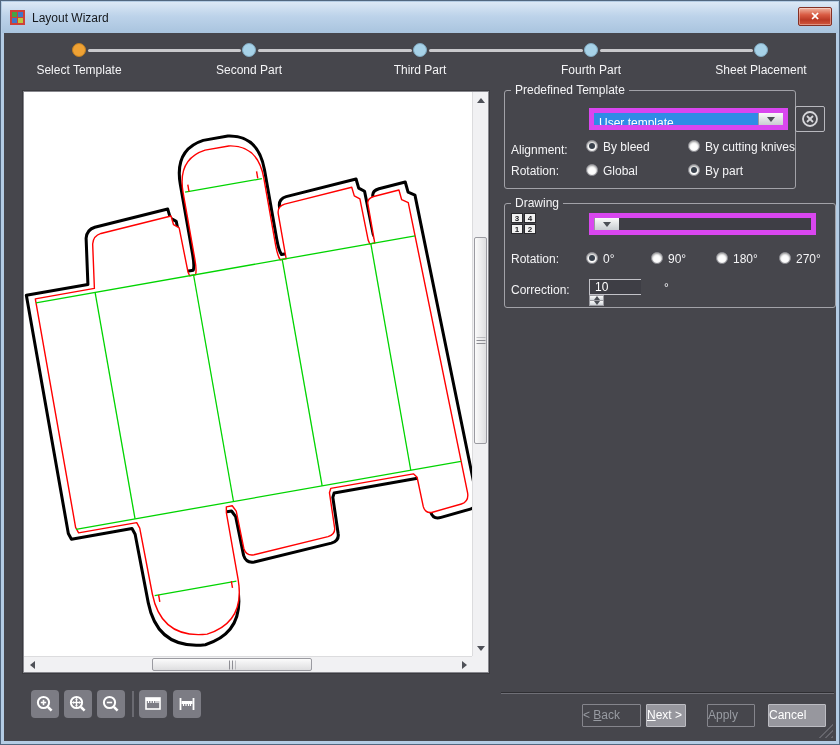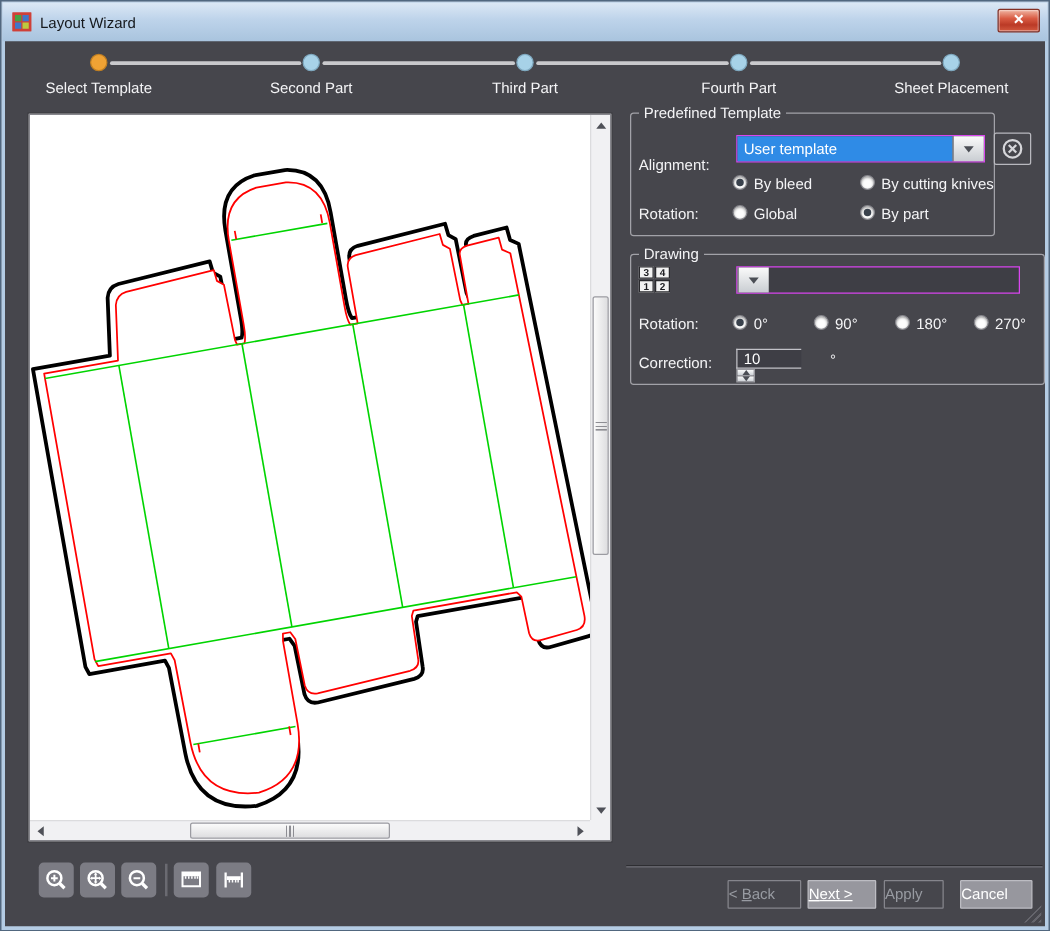--- a/index.html
+++ b/index.html
@@ -46,21 +46,21 @@
     background:repeating-linear-gradient(90deg,#8d8d93 0 1px,transparent 1px 3px);}
   .sb-corner{position:absolute;right:0;bottom:0;width:16px;height:16px;background:#f1f1f3;}
   
   .tool-btn{position:absolute;top:689px;width:28px;height:28px;border-radius:4px;background:#7c7c84;
     display:flex;align-items:center;justify-content:center;}
   .tool-sep{position:absolute;top:690px;width:2px;height:26px;background:#6a6a71;}
   
   fieldset{position:absolute;border:1px solid #a2a2a8;border-radius:3px;margin:0;padding:0;}
   legend{color:#f4f4f6;font-size:12px;padding:0 4px;margin-left:6px;}
   .lbl{position:absolute;color:#f4f4f6;font-size:12px;white-space:nowrap;}
-  .combo{position:absolute;height:22px;border:1px solid #d946ef;background:#3e3e45;display:flex;}
+  .combo{position:absolute;height:22px;border:5px solid #d946ef;background:#3e3e45;display:flex;}
   .combo .val{flex:1;color:#ffffff;font-size:12px;padding:3px 5px;overflow:hidden;white-space:nowrap;}
   .combo .val.selected{background:#2f8be6;}
   .combo .dd{width:25px;border-left:1px solid #9a9aa0;background:linear-gradient(#fafafa,#c9cdd2);
     display:flex;align-items:center;justify-content:center;}
   .dd .tri.down{border-top-color:#4b4e55;}
   .radio{position:absolute;width:12px;height:12px;border-radius:50%;background:#fdfdfd;border:1px solid #85858b;
     box-shadow:inset 0 1px 2px rgba(0,0,0,.4);}
   .radio.checked::after{content:'';position:absolute;left:2px;top:2px;width:6px;height:6px;border-radius:50%;background:#39414c;}
   .clear-btn{position:absolute;width:30px;height:26px;border:1px solid #b8b8be;border-radius:2px;
     display:flex;align-items:center;justify-content:center;}
@@ -235,21 +235,21 @@
         <span class="tri down"></span>
       </span>
   </div>
   <div class="clear-btn" style="left:794px;top:105px;">
     <svg width="18" height="18" viewBox="0 0 18 18">
       <circle cx="9" cy="9" r="7" fill="none" stroke="#d6d6da" stroke-width="1.8"></circle>
       <line x1="6" y1="6" x2="12" y2="12" stroke="#d6d6da" stroke-width="1.8"></line>
       <line x1="12" y1="6" x2="6" y2="12" stroke="#d6d6da" stroke-width="1.8"></line>
     </svg>
   </div>
-  <div class="lbl" style="left:510px;top:124px;">Alignment:</div>
+  <div class="lbl" style="left:510px;top:142px;">Alignment:</div>
   <div class="radio checked" style="left:585px;top:139px;"></div>
   <div class="lbl" style="left:602px;top:139px;">By bleed</div>
   <div class="radio" style="left:687px;top:139px;"></div>
   <div class="lbl" style="left:704px;top:139px;">By cutting knives</div>
   <div class="lbl" style="left:510px;top:163px;">Rotation:</div>
   <div class="radio" style="left:585px;top:163px;"></div>
   <div class="lbl" style="left:602px;top:163px;">Global</div>
   <div class="radio checked" style="left:687px;top:163px;"></div>
   <div class="lbl" style="left:704px;top:163px;">By part</div>
 
@@ -285,18 +285,18 @@
         </span>
       <span>
           <i class="tri down"></i>
         </span>
     </span>
   </div>
   <div class="lbl" style="left:663px;top:280px;">°</div>
 
   <div id="footer-sep"></div>
   <div class="btn disabled" style="left:581px;width:59px;"><span>&lt; </span><u>B</u><span>ack</span></div>
-  <div class="btn enabled" style="left:645px;width:55px;text-decoration:underline;"><span></span><u>N</u><span>ext &gt;</span></div>
+  <div class="btn enabled" style="left:645px;width:40px;"><span></span><u>N</u><span>ext &gt;</span></div>
   <div class="btn disabled" style="left:706px;width:48px;">Apply</div>
   <div class="btn enabled" style="left:767px;width:58px;">Cancel</div>
   <div id="resize-grip"></div>
 
 </div>
 
 </body></html>

